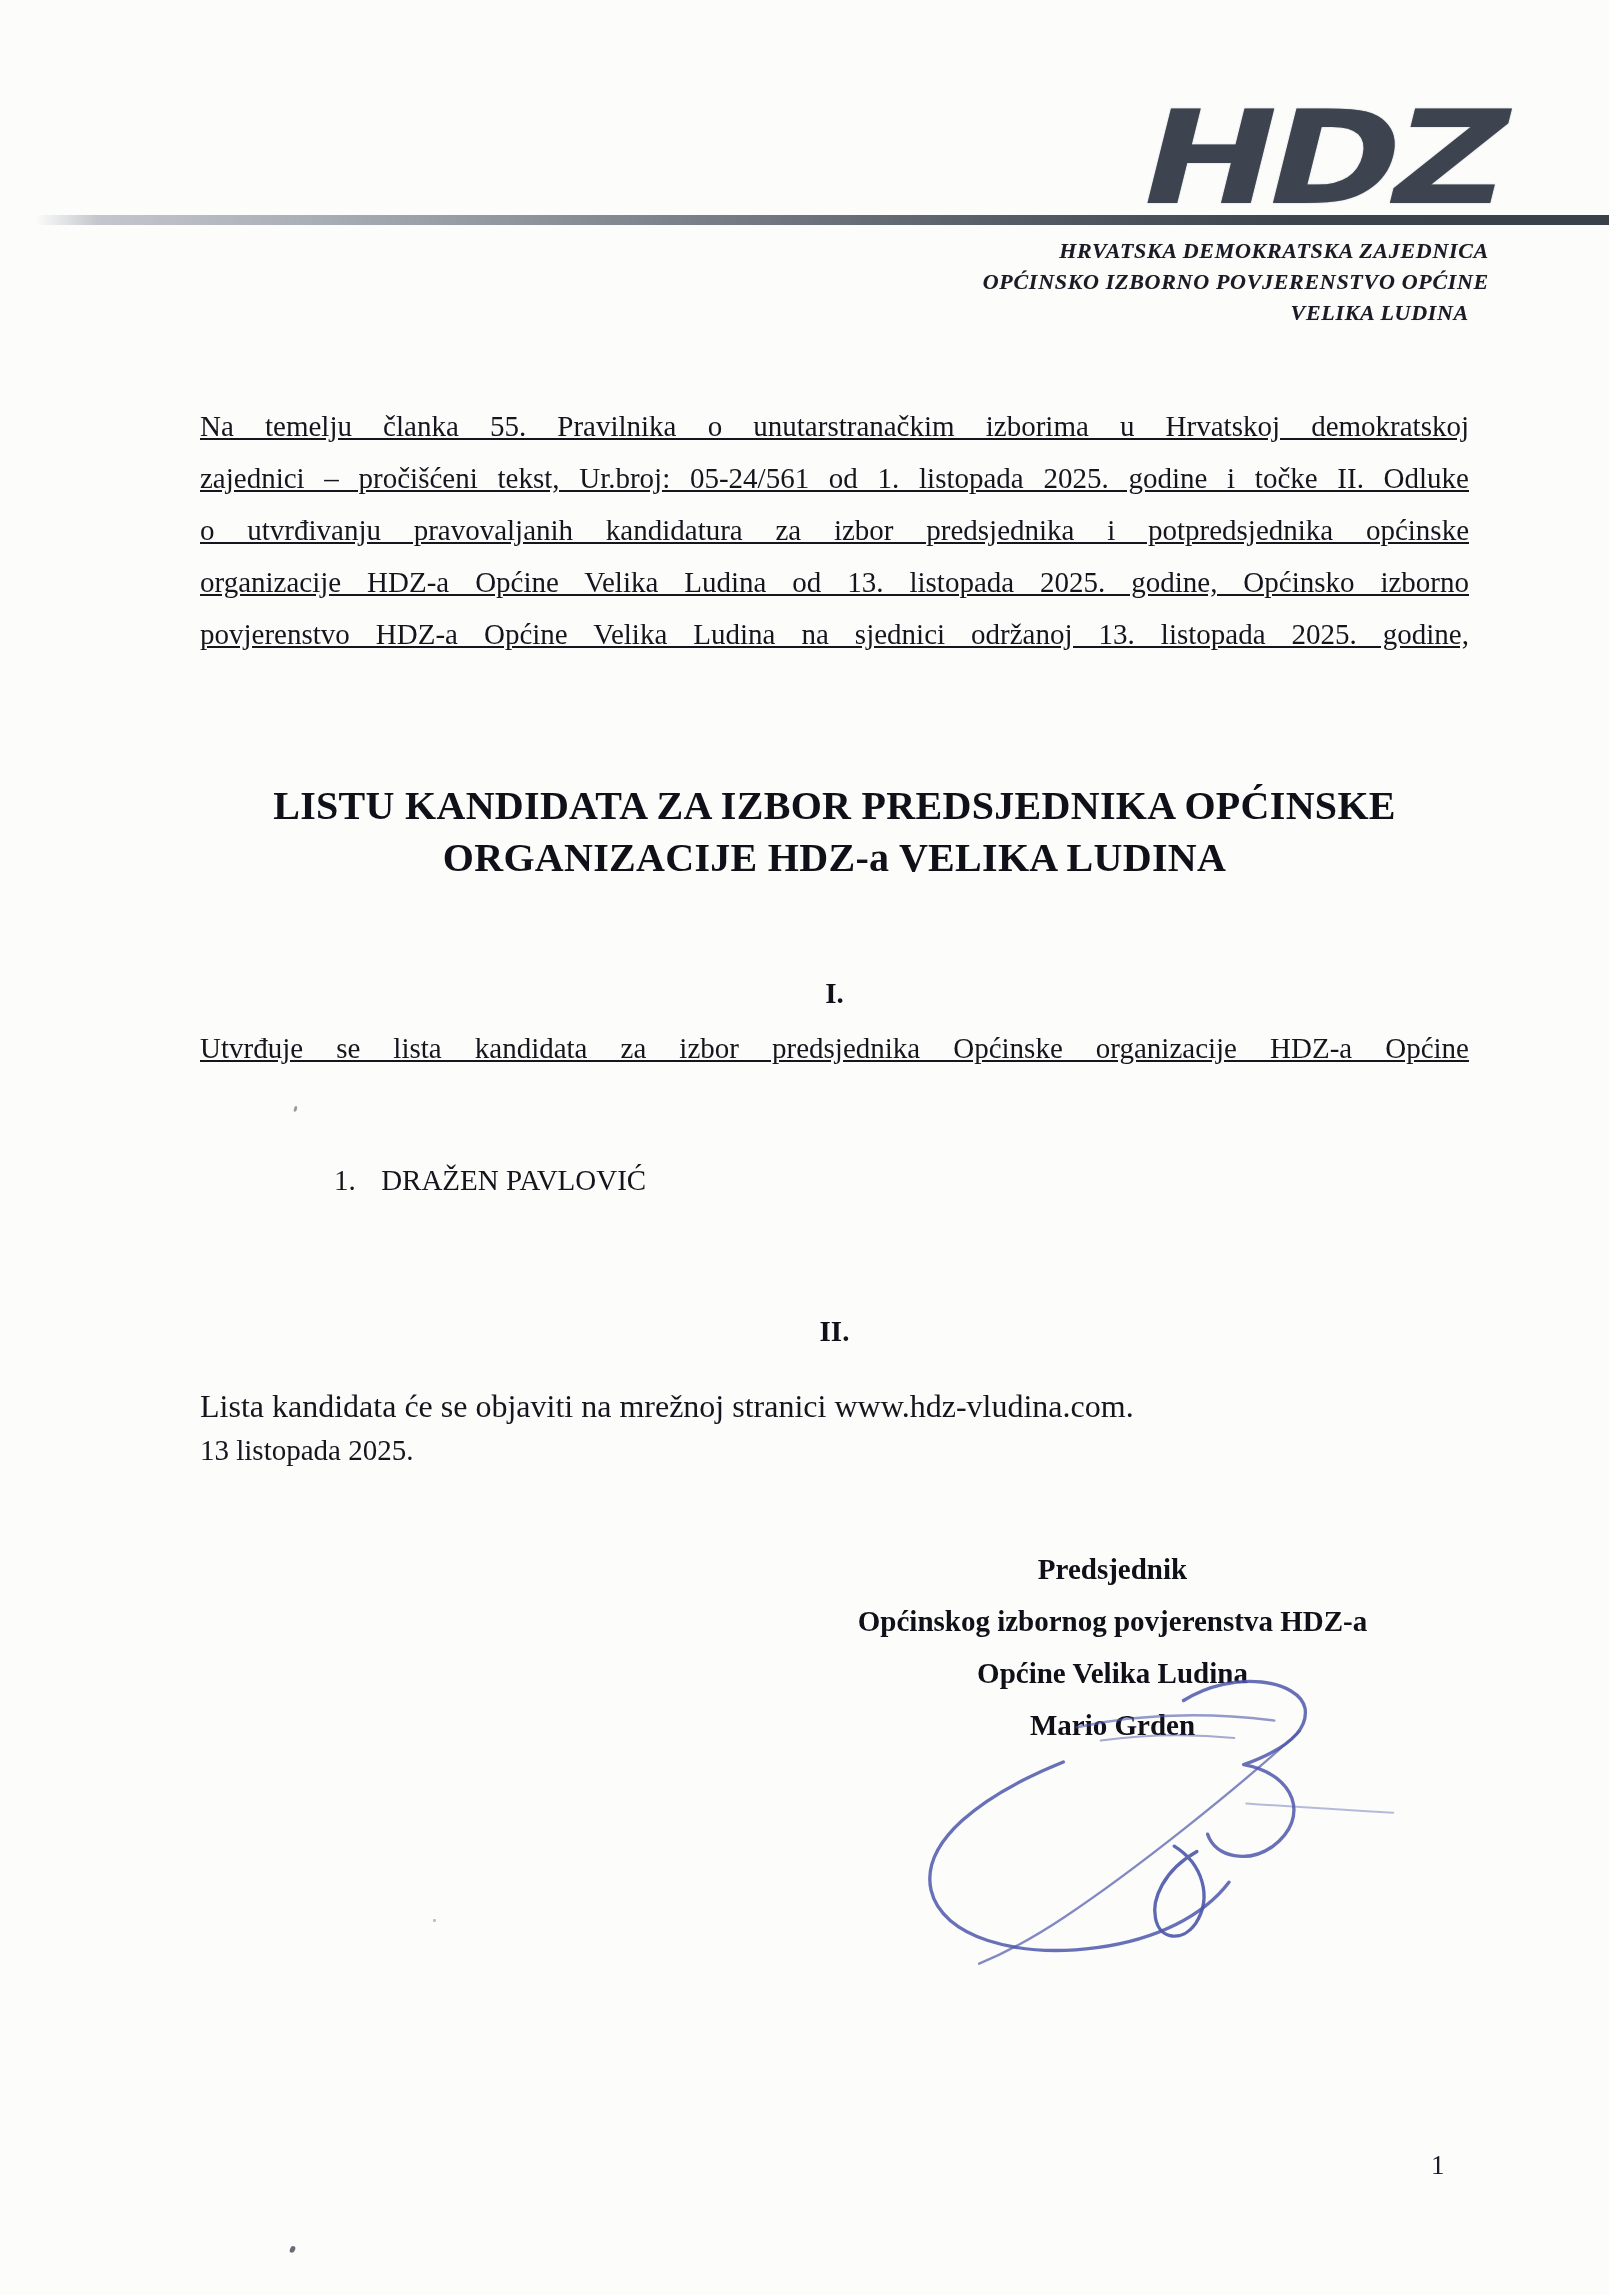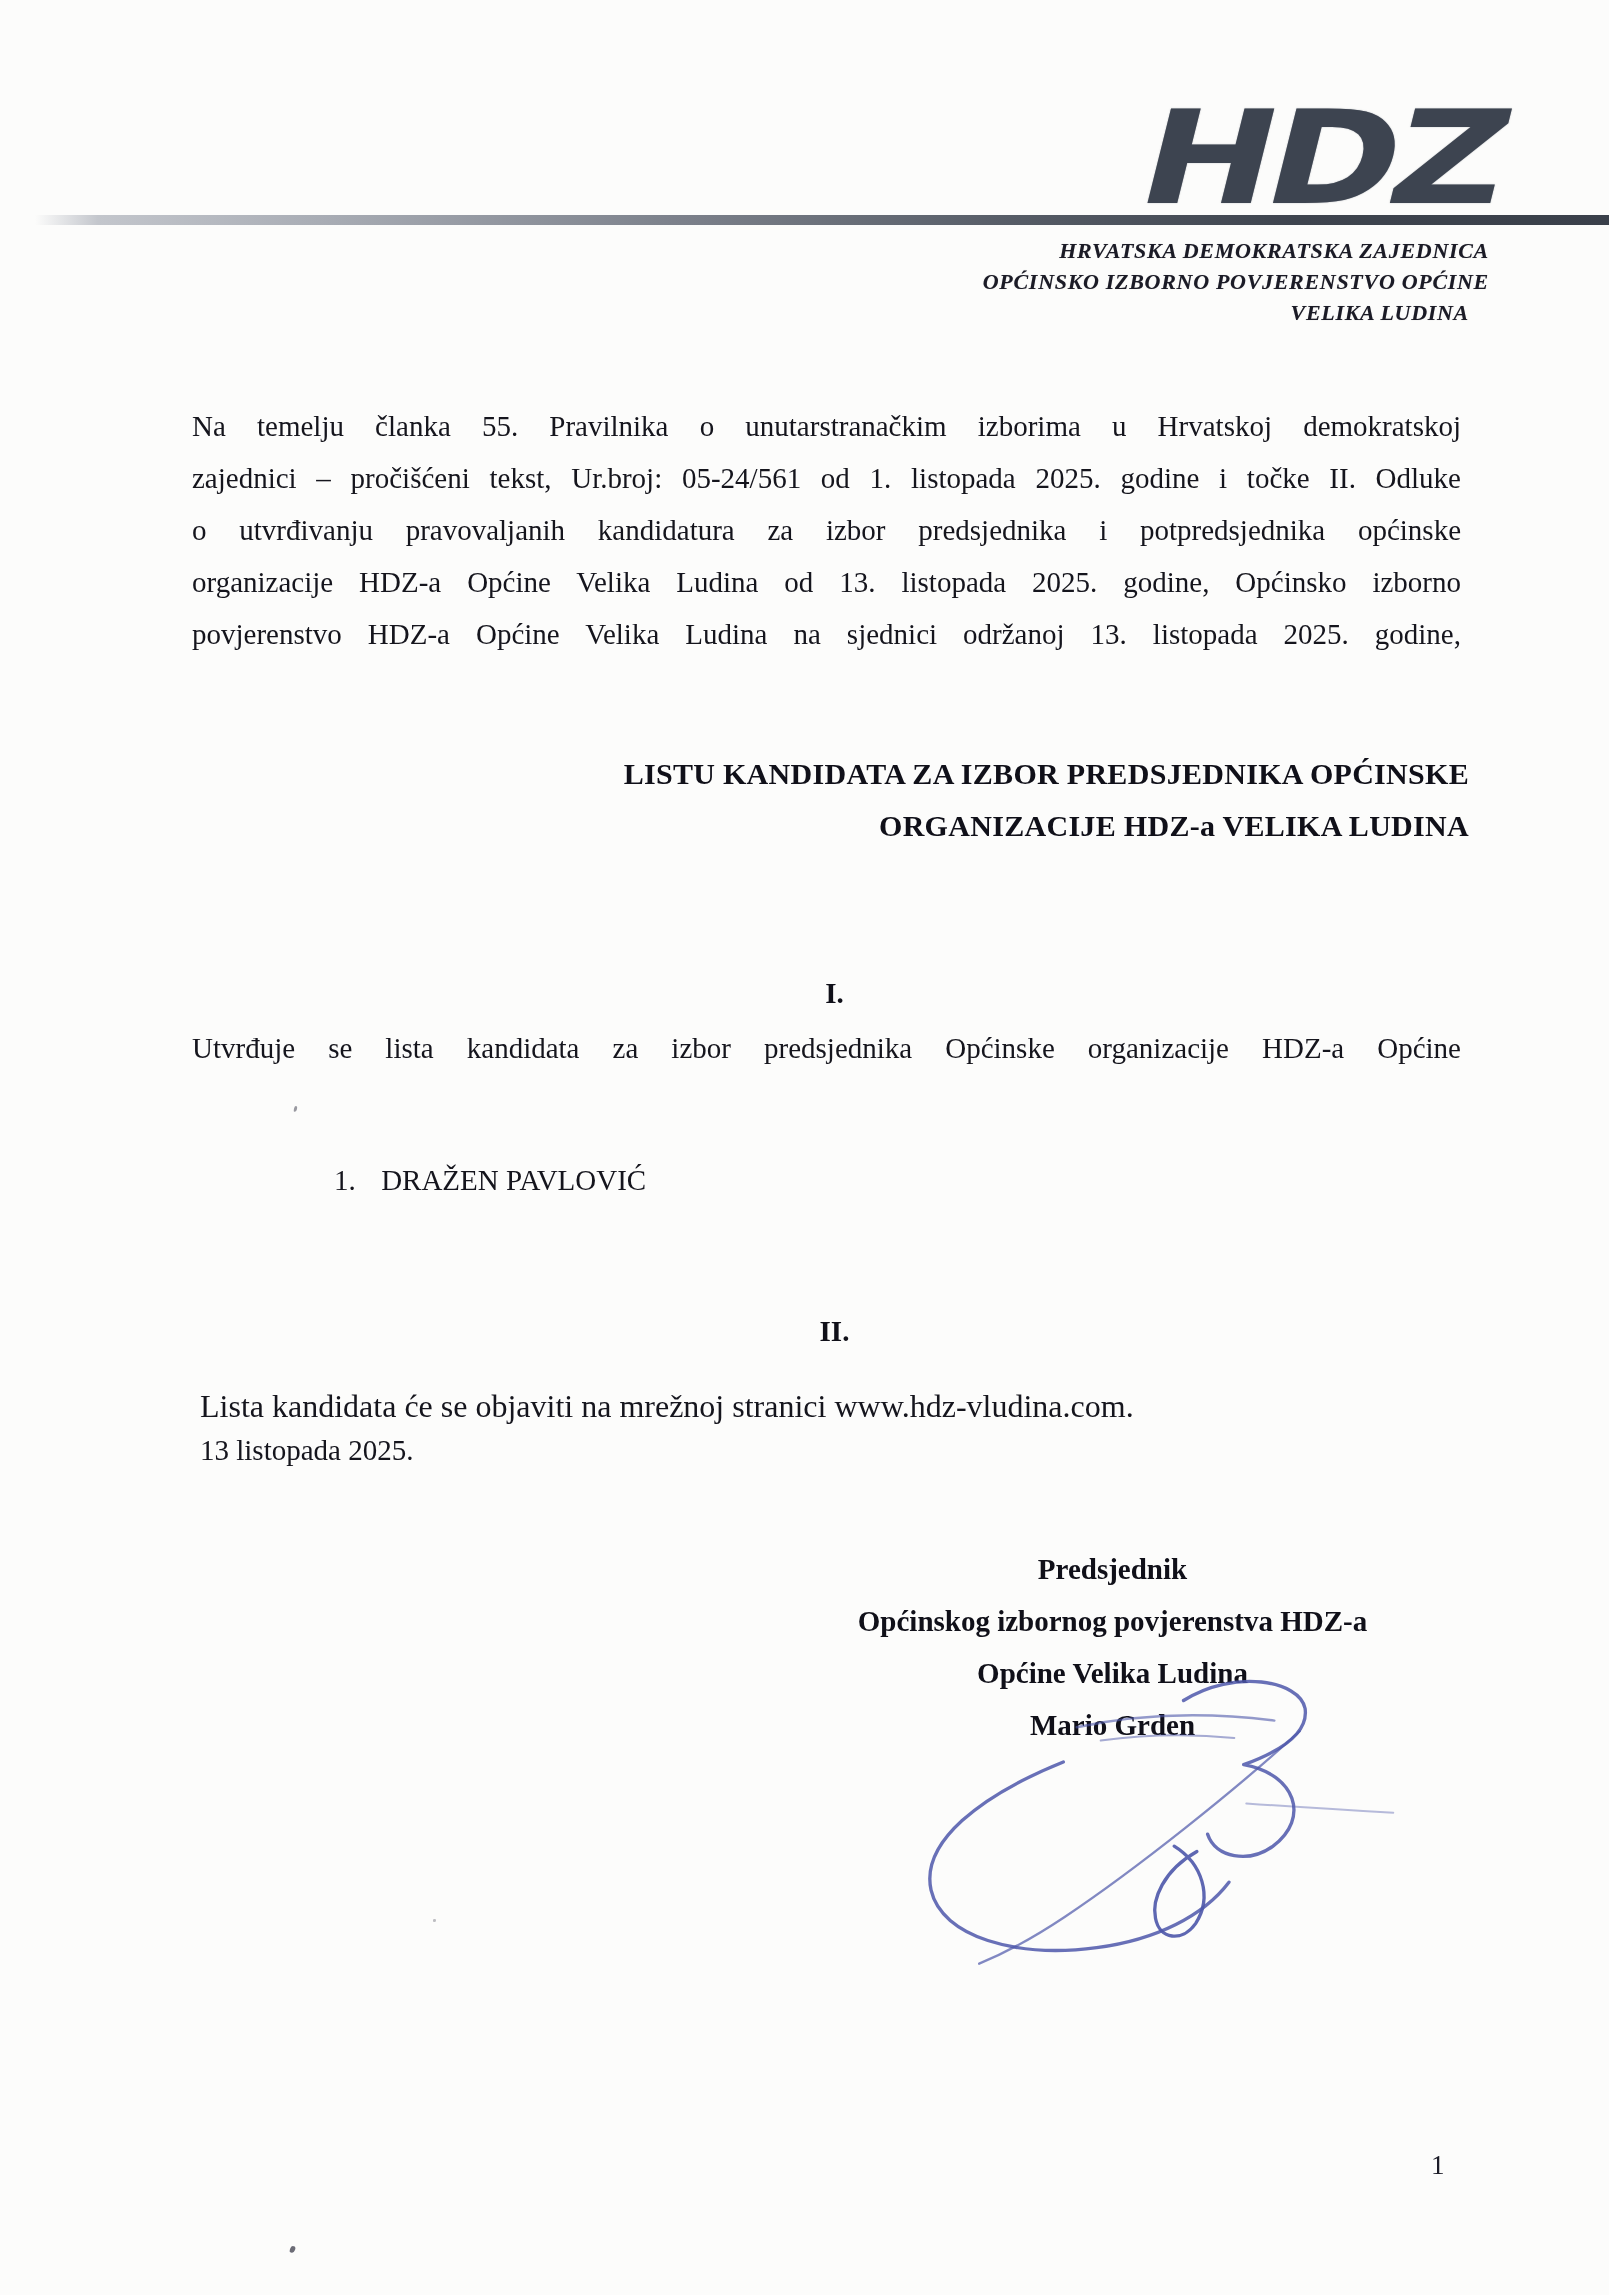--- a/index.html
+++ b/index.html
@@ -38,34 +38,34 @@
     position:absolute;right:120px;top:235px;width:575px;
     font-style:italic;font-weight:bold;
     font-size:22px;line-height:31px;
     letter-spacing:0.7px;
     color:#1b1b26;
     text-shadow:0 0 0.7px rgba(27,27,38,.4);
   }
   .lh-r{text-align:right;font-style:italic;}
   .lh-c{text-align:right;padding-right:20px;}
   
-  .textcol{position:absolute;left:192px;width:1269px;}
+  .textcol{position:absolute;left:200px;width:1269px;text-decoration:underline;}
   .bodyline{
     font-size:29px;line-height:52px;height:52px;
     white-space:nowrap;
   }
   .jline{
     white-space:normal;
     text-align:justify;
     text-align-last:justify;
   }
   .intro{top:400px;}
   .title{
-    position:absolute;left:200px;top:748px;width:1269px;
-    text-align:right;font-weight:bold;font-size:30px;line-height:52px;
+    position:absolute;left:200px;top:780px;width:1269px;
+    text-align:center;font-weight:bold;font-size:40px;line-height:52px;
     letter-spacing:0.3px;color:#101019;
   }
   .sechead{
     position:absolute;left:200px;width:1269px;
     text-align:center;font-weight:bold;font-size:29px;color:#101019;
   }
   .sec1-head{top:977px;}
   .sec1-para{top:1022px;}
   .candidate{
     position:absolute;left:334px;top:1164px;

